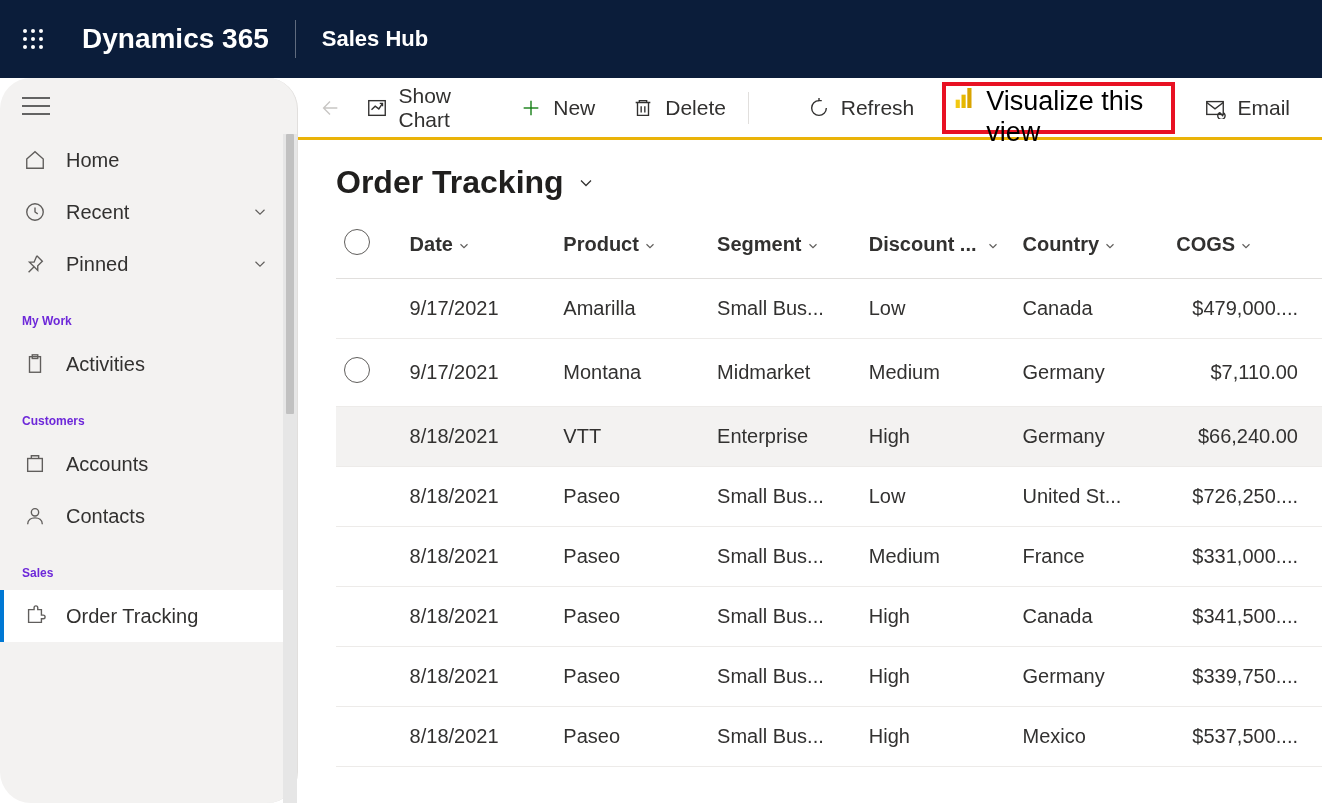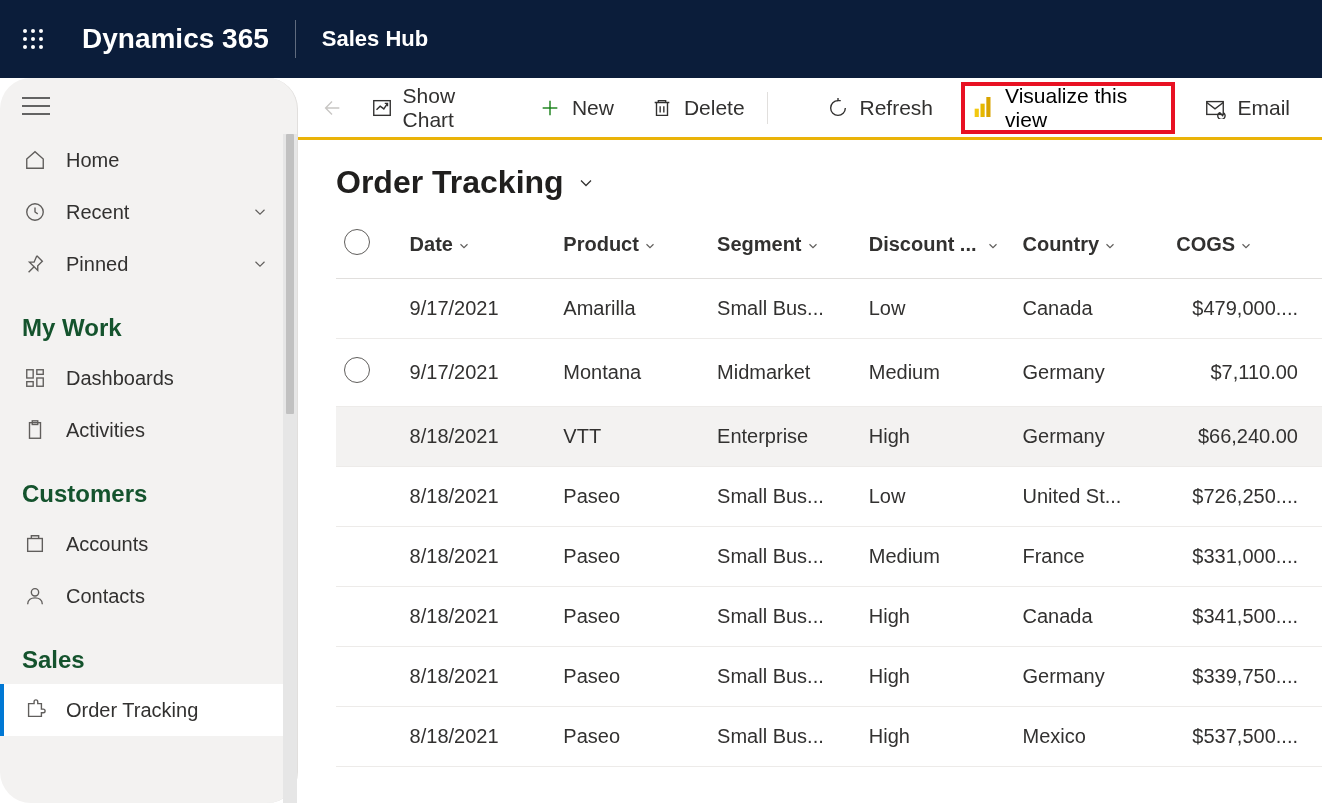--- a/index.html
+++ b/index.html
@@ -19,35 +19,35 @@
     
     .sidebar { width: 298px; background: #f3f2f1; border-right: 1px solid #e1dfdd; display: flex; flex-direction: column; position: relative; border-radius: 31px; }
     .sidebar-inner { flex: 1; overflow-y: auto; padding-right: 6px; }
     .sidebar-scrollbar { position: absolute; right: 0; top: 56px; width: 14px; height: 690px; background: #e6e6e6; }
     .sidebar-scrollbar-thumb { position: absolute; top: 0; left: 3px; width: 8px; height: 280px; background: #c1c1c1; border-radius: 1px; }
     .hamburger { height: 56px; display: flex; align-items: center; padding-left: 22px; cursor: pointer; }
     .hamburger svg { width: 28px; height: 20px; stroke: #333; }
     .nav-item { height: 52px; display: flex; align-items: center; padding: 0 22px; cursor: pointer; color: #323130; font-size: 20px; }
     .nav-item .nav-icon { width: 26px; height: 26px; margin-right: 18px; display: flex; align-items: center; justify-content: center; color:#605e5c; }
     .nav-item .chevron { margin-left: auto; width: 18px; height: 18px; }
-    .nav-section-hdr { padding: 24px 22px 10px; font-size: 24px; font-weight: 600; color: #14532d; }
+    .nav-section-hdr { padding: 24px 22px 10px; font-size: 12px; font-weight: 600; color: #6d28d9; }
     .nav-item.active { background: #fff; border-left: 4px solid #0078d4; padding-left: 18px; }
     .nav-item.active .nav-icon { margin-right: 18px; }
 
     
     .main { flex: 1; display: flex; flex-direction: column; min-width: 0; }
 
     
     .cmdbar { height: 62px; border-bottom: 3px solid #eab308; display: flex; align-items: center; padding: 0 16px; gap: 4px; }
     .cmdbar .back { width: 40px; display: flex; justify-content: center; color: #c8c6c4; }
     .cmd { display: flex; align-items: center; padding: 0 16px; height: 62px; cursor: pointer; font-size: 21px; color: #323130; }
     .cmd .cmd-icon { width: 24px; height: 24px; margin-right: 10px; display: flex; align-items: center; justify-content: center; }
     .cmd-divider { width: 1px; height: 32px; background: #e1dfdd; margin: 0 2px; }
     .vchevron { width: 28px; display:flex; justify-content:center; }
-    .highlight-box { border: 4px solid #e81123; padding: 0 12px 0 8px; height: 52px; display: flex; align-items: center; cursor: pointer; font-size: 21px; }
+    .highlight-box { border: 4px solid #e81123; padding: 0 12px 0 8px; height: 52px; display: flex; cursor: pointer; font-size: 27px; }
     .highlight-box .cmd-icon { width: 22px; height: 26px; margin-right: 12px; }
 
     
     .viewhdr { padding: 24px 38px 10px; display: flex; align-items: center; gap: 12px; }
     .viewhdr h1 { font-size: 32px; font-weight: 600; color: #201f1e; }
     .viewhdr .chev { width: 20px; height: 20px; }
 
     
     .grid { flex: 1; overflow: hidden; padding-left: 38px; }
     table { width: 100%; border-collapse: collapse; table-layout: fixed; }
@@ -137,31 +137,20 @@
         <span>Pinned</span>
         <svg class="chevron" viewBox="0 0 24 24" fill="none" stroke="#605e5c" stroke-width="1.5">
             <polyline points="6 9 12 15 18 9"></polyline>
           </svg>
       </div>
 
       <div class="nav-section-hdr">My Work</div>
       <div class="nav-item">
         <span class="nav-icon">
             <svg viewBox="0 0 24 24" width="22" height="22" fill="none" stroke="currentColor" stroke-width="1.5">
-              <rect x="3" y="3" width="7" height="9"></rect>
-              <rect x="14" y="3" width="7" height="5"></rect>
-              <rect x="14" y="12" width="7" height="9"></rect>
-              <rect x="3" y="16" width="7" height="5"></rect>
-            </svg>
-          </span>
-        <span>Dashboards</span>
-      </div>
-      <div class="nav-item">
-        <span class="nav-icon">
-            <svg viewBox="0 0 24 24" width="22" height="22" fill="none" stroke="currentColor" stroke-width="1.5">
               <rect x="6" y="4" width="12" height="17"></rect>
               <rect x="9" y="2" width="6" height="4"></rect>
             </svg>
           </span>
         <span>Activities</span>
       </div>
 
       <div class="nav-section-hdr">Customers</div>
       <div class="nav-item">
         <span class="nav-icon">

